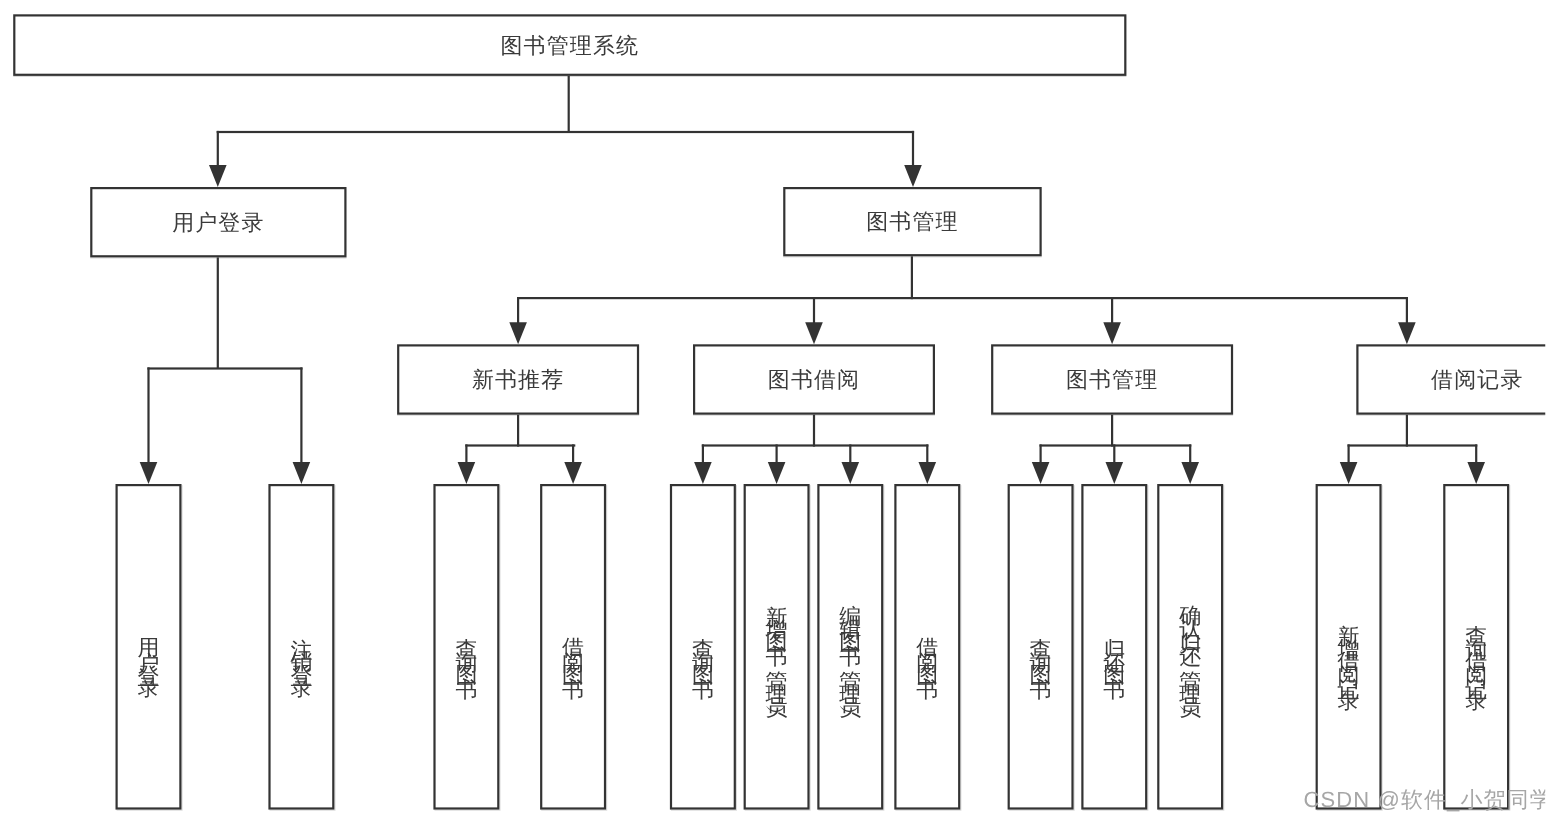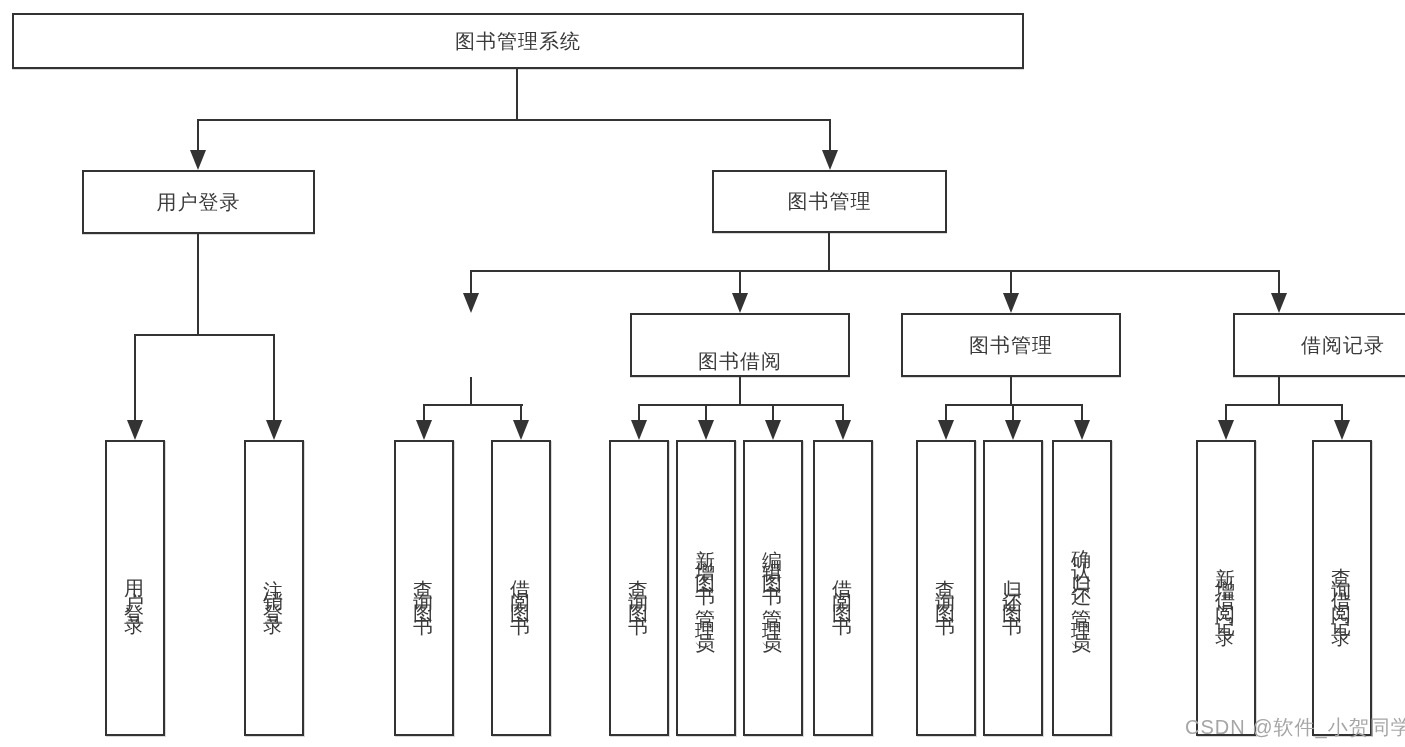--- a/index.html
+++ b/index.html
@@ -65,21 +65,24 @@
   <div class="hl" style="left:470px;top:270px;width:810px;"></div>
   <div class="vl" style="left:470px;top:270px;height:25px;"></div>
   <div class="ah" style="left:463px;top:293px;"></div>
   <div class="vl" style="left:739px;top:270px;height:25px;"></div>
   <div class="ah" style="left:732px;top:293px;"></div>
   <div class="vl" style="left:1010px;top:270px;height:25px;"></div>
   <div class="ah" style="left:1003px;top:293px;"></div>
   <div class="vl" style="left:1278px;top:270px;height:25px;"></div>
   <div class="ah" style="left:1271px;top:293px;"></div>
 
-  <div class="hbox" style="left:630px;top:313px;width:220px;height:64px;align-items:flex-end;">
+  <div class="hbox" style="left:361px;top:313px;width:220px;height:64px;">
+    <span>新书推荐</span>
+  </div>
+  <div class="hbox" style="left:630px;top:313px;width:220px;height:64px;">
     <span>图书借阅</span>
   </div>
   <div class="hbox" style="left:901px;top:313px;width:220px;height:64px;">
     <span>图书管理</span>
   </div>
   <div class="hbox" style="left:1233px;top:313px;width:220px;height:64px;justify-content:center;">
     <span>借阅记录</span>
   </div>
 
   <div class="vl" style="left:470px;top:377px;height:29px;"></div>

